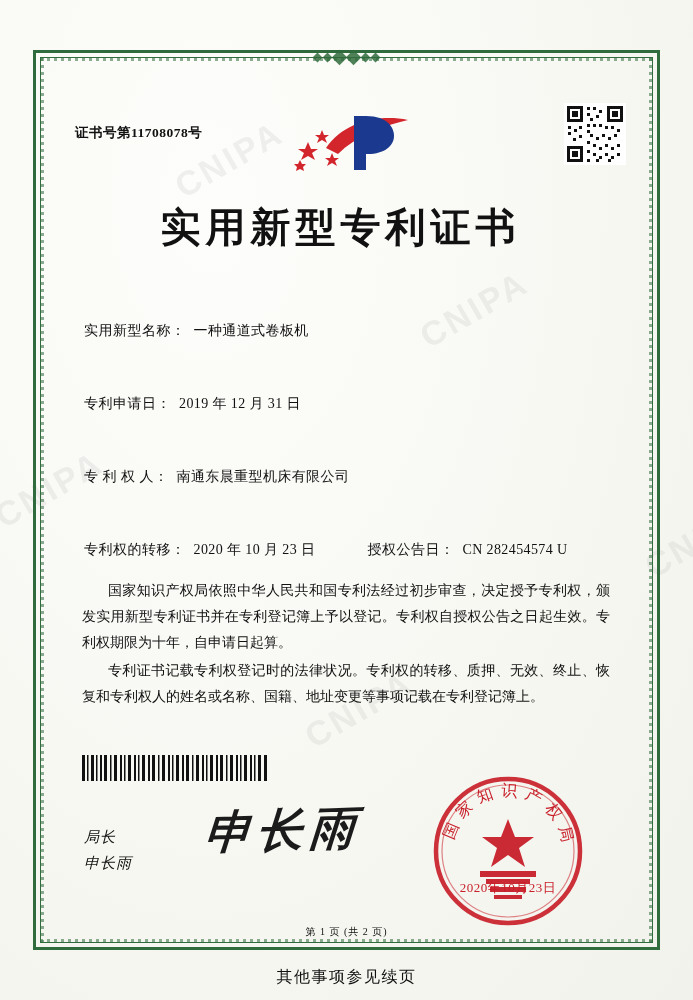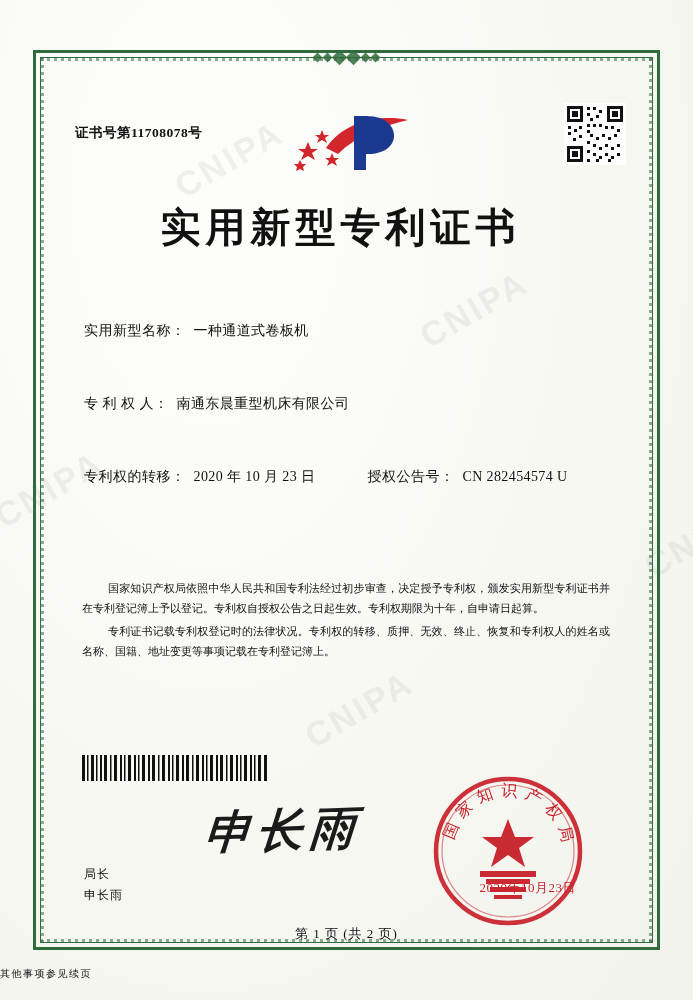--- a/index.html
+++ b/index.html
@@ -165,21 +165,21 @@
     display: flex;
     align-items: baseline;
   }
 
   
   .paras {
     position: absolute;
     left: 82px;
     top: 578px;
     width: 528px;
-    font-size: 11px;
+    font-size: 14px;
     line-height: 1.85;
     text-align: justify;
     color: #111;
   }
   .paras p {
     margin: 0 0 2px 0;
     text-indent: 26px;
   }
 
   
@@ -188,25 +188,26 @@
     left: 82px;
     top: 755px;
     height: 26px;
     width: 185px;
   }
 
   
   .sig-label {
     position: absolute;
     left: 84px;
-    top: 864px;
-    font-size: 12px;
+    top: 824px;
+    font-size: 15px;
     line-height: 1.75;
     letter-spacing: 1px;
     color: #111;
+    font-style: italic;
   }
   .sig-script {
     position: absolute;
     left: 205px;
     top: 800px;
     font-size: 46px;
     font-family: "DejaVu Serif", serif;
     font-style: italic;
     font-weight: 700;
     color: #1b1b1b;
@@ -220,43 +221,43 @@
     left: 432px;
     top: 775px;
     width: 152px;
     height: 152px;
   }
   .seal-date {
     position: absolute;
     left: 440px;
     top: 879px;
     width: 136px;
-    text-align: right;
+    text-align: center;
     color: #c8202a;
     font-size: 13px;
     letter-spacing: .5px;
     font-family: "Liberation Serif", serif;
   }
 
   
   .page-num {
     position: absolute;
     left: 0; right: 0;
     top: 925px;
     text-align: center;
-    font-size: 13px;
+    font-size: 10px;
     color: #111;
     letter-spacing: 1px;
   }
   .footnote {
     position: absolute;
     left: 0; right: 0;
     top: 967px;
-    text-align: left;
-    font-size: 10px;
+    text-align: center;
+    font-size: 16px;
     color: #111;
     letter-spacing: 1.5px;
   }
 </style>
 </head>
 <body>
 
 <div class="page">
 
   <div class="wm wm1">CNIPA</div>
@@ -354,28 +355,32 @@
   </div>
 
   <div class="title">实用新型专利证书</div>
 
   <div class="fields">
     <div class="frow">
       <span class="flabel">实用新型名称：</span>
       <span class="fvalue">一种通道式卷板机</span>
     </div>
     <div class="frow">
+      <span class="flabel">专利申请日：</span>
+      <span class="fvalue">2019 年 12 月 31 日</span>
+    </div>
+    <div class="frow">
       <span class="flabel">专 利 权 人：</span>
       <span class="fvalue">南通东晨重型机床有限公司</span>
     </div>
     <div class="frow frow-split">
       <span class="flabel">专利权的转移：</span>
       <span class="fvalue">2020 年 10 月 23 日</span>
       <span class="second">
-        <span class="flabel">授权公告号：</span>
+        <span class="flabel">授权公告日：</span>
         <span class="fvalue">CN 282454574 U</span>
       </span>
     </div>
   </div>
 
   <div class="paras">
     <p>国家知识产权局依照中华人民共和国专利法经过初步审查，决定授予专利权，颁发实用新型专利证书并在专利登记簿上予以登记。专利权自授权公告之日起生效。专利权期限为十年，自申请日起算。</p>
     <p>专利证书记载专利权登记时的法律状况。专利权的转移、质押、无效、终止、恢复和专利权人的姓名或名称、国籍、地址变更等事项记载在专利登记簿上。</p>
   </div>
 

